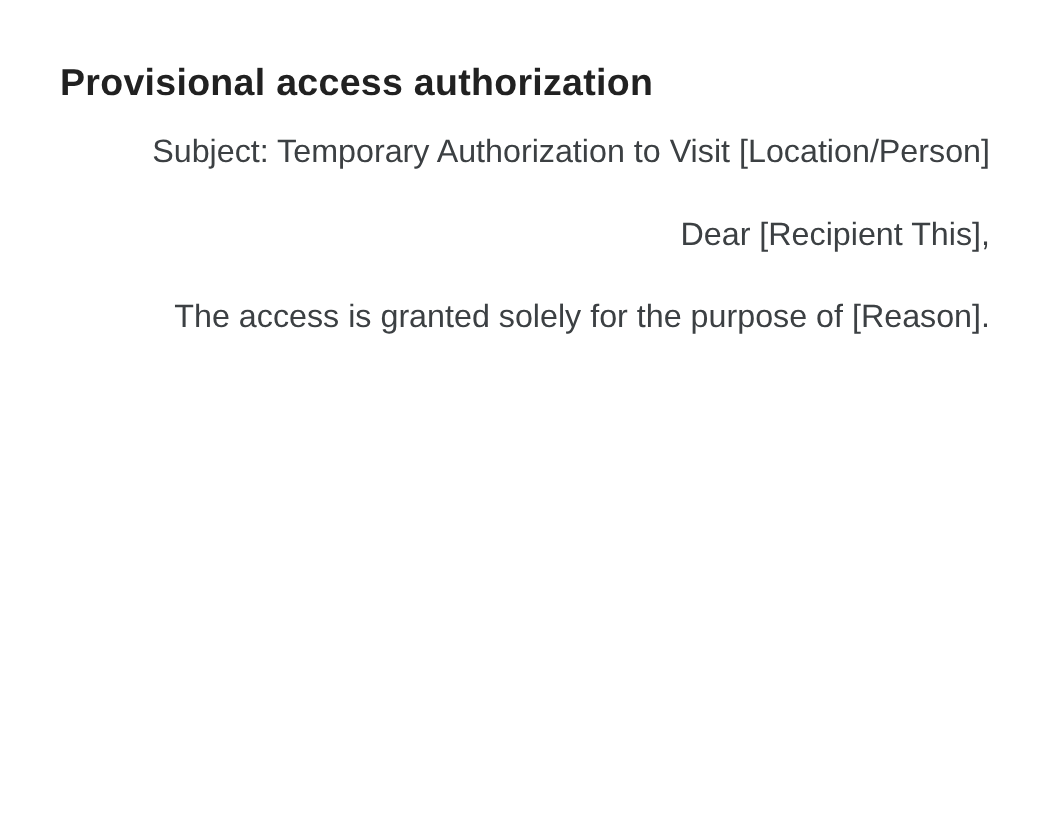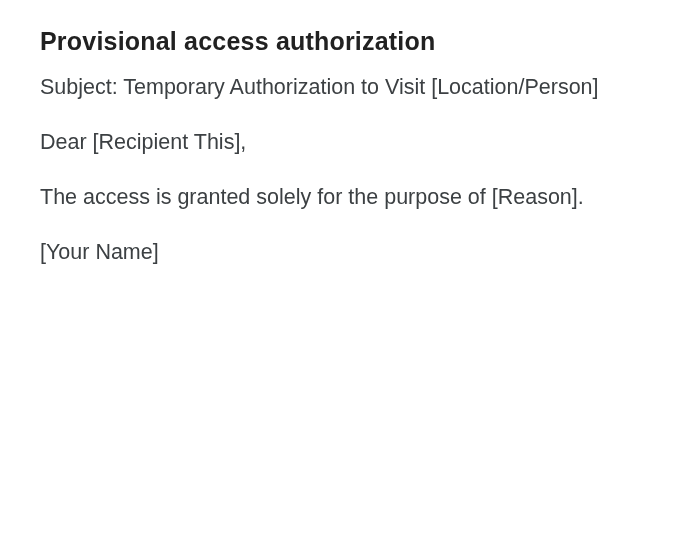--- a/index.html
+++ b/index.html
@@ -10,36 +10,37 @@
     width: 700px;
     height: 550px;
     background: var(--bg, #ffffff);
     font-family: "Liberation Sans", sans-serif;
     overflow: hidden;
   }
   .page {
     box-sizing: border-box;
     width: 700px;
     height: 466px;
-    padding: 26px 40px 0 40px;
+    padding: 40px 40px 0 40px;
   }
   .doc-title {
     margin: 0 0 14px 0;
     font-size: 25px;
     font-weight: 700;
     line-height: 30px;
     letter-spacing: 0.2px;
     color: var(--title-color, #212121);
   }
   .para {
     margin: 0 0 20px 0;
     font-size: 21.5px;
     font-weight: 400;
     line-height: 35px;
     color: var(--body-color, #3c4043);
+    text-align: right;
   }
   .para .line {
     white-space: nowrap;
   }
 </style>
 </head>
 <body style="--bg: #ffffff; --title-color: #212121; --body-color: #3c4043;">
 
 <div class="page">
 
@@ -53,17 +54,14 @@
     <div class="line">Dear [Recipient This],</div>
   </div>
 
 
   <div class="para">
     <div class="line">The access is granted solely for the purpose of [Reason].</div>
   </div>
 
 
 
-  <div class="para">
-    <div class="line">[Your Name]</div>
-  </div>
 
 </div>
 
 </body></html>

